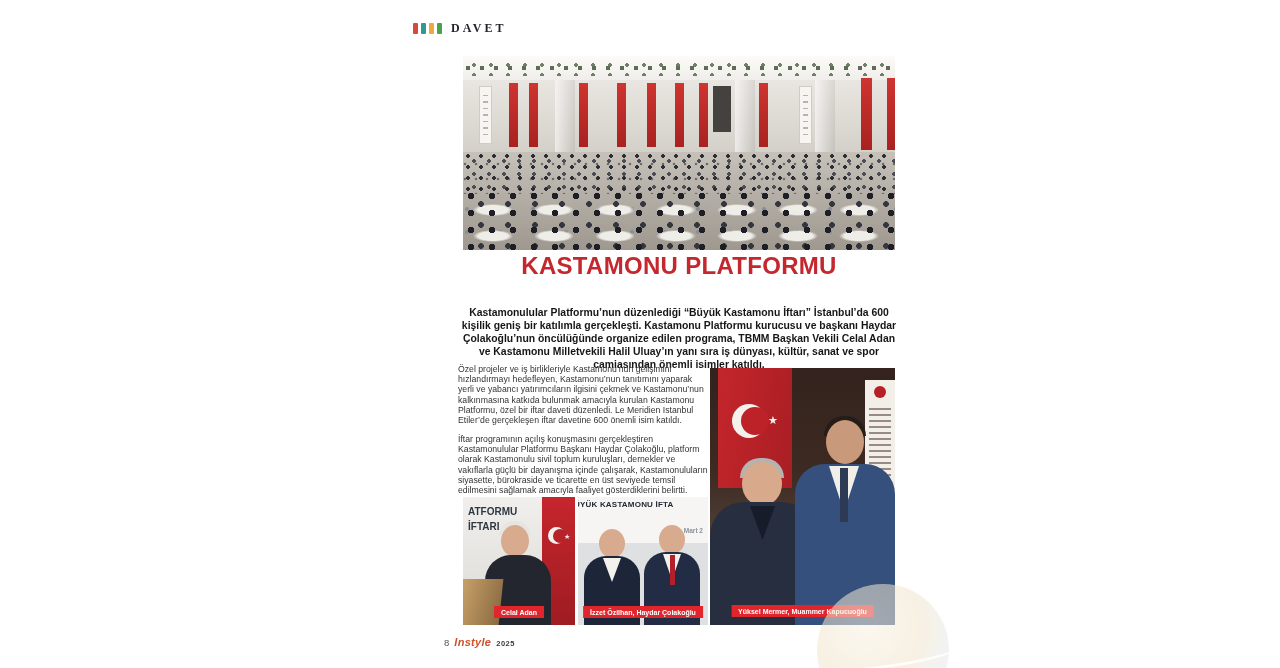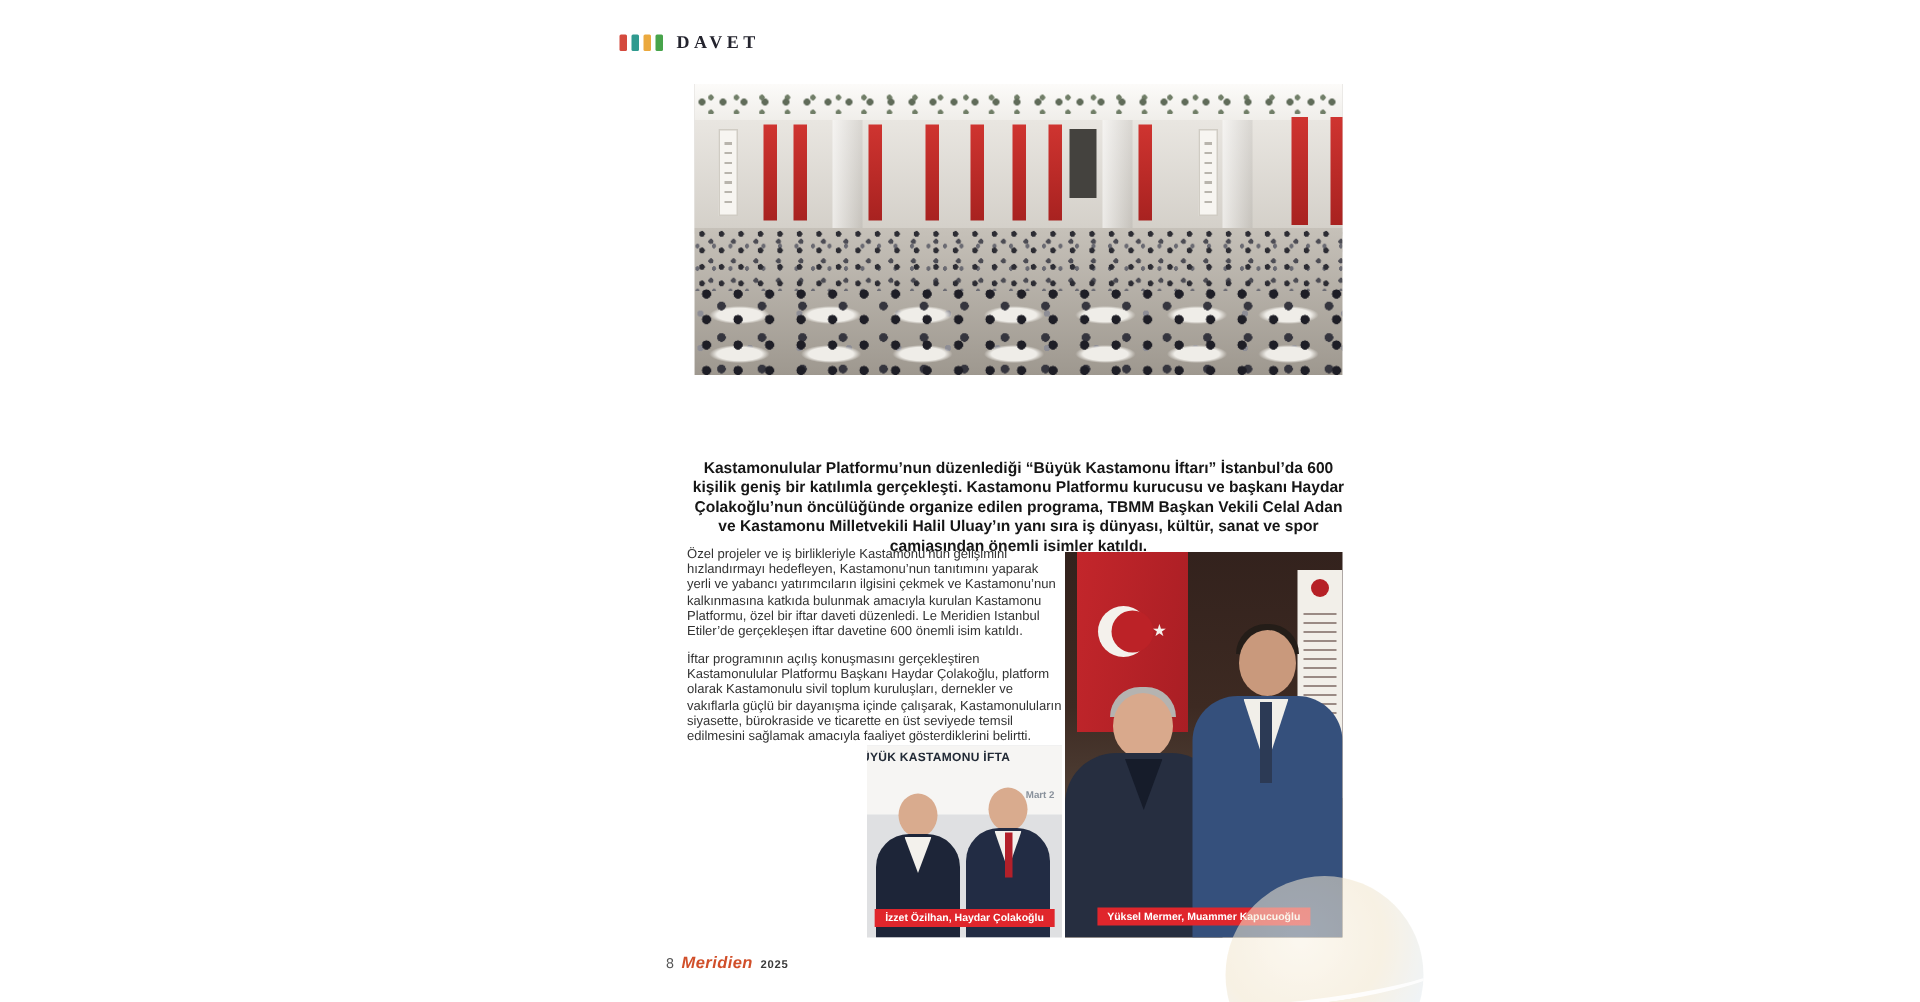--- a/index.html
+++ b/index.html
@@ -155,20 +155,21 @@
     <div class="pm-flag abs" style="left:236px;"></div>
     <div class="pm-flag abs" style="left:296px;"></div>
     <div class="pm-flag tall abs" style="left:398px;"></div>
     <div class="pm-flag tall abs" style="left:424px;"></div>
     <div class="pm-crowd"></div>
     <div class="pm-crowd-far"></div>
     <div class="pm-crowd-near"></div>
   </div>
 
   <div class="headline">
+    <div class="l1">KASTAMONU PLATFORMU</div>
   </div>
 
   <div class="intro">Kastamonulular Platformu’nun düzenlediği “Büyük Kastamonu İftarı” İstanbul’da 600 kişilik geniş bir katılımla gerçekleşti. Kastamonu Platformu kurucusu ve başkanı Haydar Çolakoğlu’nun öncülüğünde organize edilen programa, TBMM Başkan Vekili Celal Adan ve Kastamonu Milletvekili Halil Uluay’ın yanı sıra iş dünyası, kültür, sanat ve spor camiasından önemli isimler katıldı.</div>
 
   <div class="col-text">
     <p>Özel projeler ve iş birlikleriyle Kastamonu’nun gelişimini hızlandırmayı hedefleyen, Kastamonu’nun tanıtımını yaparak yerli ve yabancı yatırımcıların ilgisini çekmek ve Kastamonu’nun kalkınmasına katkıda bulunmak amacıyla kurulan Kastamonu Platformu, özel bir iftar daveti düzenledi. Le Meridien Istanbul Etiler’de gerçekleşen iftar davetine 600 önemli isim katıldı.</p>
     <p>İftar programının açılış konuşmasını gerçekleştiren Kastamonulular Platformu Başkanı Haydar Çolakoğlu, platform olarak Kastamonulu sivil toplum kuruluşları, dernekler ve vakıflarla güçlü bir dayanışma içinde çalışarak, Kastamonuluların siyasette, bürokraside ve ticarette en üst seviyede temsil edilmesini sağlamak amacıyla faaliyet gösterdiklerini belirtti.</p>
   </div>
 
   <div class="photo-feature">
@@ -187,20 +188,36 @@
     <div class="pf-man" style="right:0; bottom:0; width:100px; height:205px;">
       <div class="pf-hair" style="left:29px; top:-4px; width:42px; height:20px; background:#241d18;"></div>
       <div class="pf-head" style="left:31px; top:0; width:38px; height:44px; background:#c9997c;"></div>
       <div class="pf-torso" style="left:0; top:44px; width:100px; height:161px; background:#35507c; border-radius:30px 30px 0 0;"></div>
       <div class="pf-shirt" style="left:34px; top:46px; width:30px; height:46px; background:#f1efe9;"></div>
       <div class="pf-tie" style="left:45px; top:48px; width:8px; height:54px; background:#2c3a55;"></div>
     </div>
     <div class="badge" style="bottom:8px;">Yüksel Mermer, Muammer Kapucuoğlu</div>
   </div>
 
+  <div class="photo-podium">
+    <div class="pp-text">
+      <div>ATFORMU</div>
+      <div>İFTARI</div>
+    </div>
+    <div class="pp-flag">
+      <div class="pp-cres-o"></div>
+      <div class="pp-cres-i"></div>
+      <div class="pp-star">★</div>
+    </div>
+    <div class="pp-hair"></div>
+    <div class="pp-head"></div>
+    <div class="pp-torso"></div>
+    <div class="pp-podium"></div>
+    <div class="badge">Celal Adan</div>
+  </div>
 
   <div class="photo-duo">
     <div class="pd-top"></div>
     <div class="pd-text">ÜYÜK KASTAMONU İFTA</div>
     <div class="pd-note">Mart 2</div>
     <div class="pd-man" style="left:6px; bottom:0; width:56px; height:96px;">
       <div class="pd-head" style="left:15px; top:0; width:26px; height:29px;"></div>
       <div class="pd-torso" style="left:0; top:27px; width:56px; height:69px; background:#1d2538;"></div>
       <div class="pd-shirt" style="left:19px; top:29px; width:18px; height:24px;"></div>
     </div>
@@ -208,21 +225,21 @@
       <div class="pd-head" style="left:15px; top:0; width:26px; height:29px;"></div>
       <div class="pd-torso" style="left:0; top:27px; width:56px; height:73px; background:#222c44;"></div>
       <div class="pd-shirt" style="left:19px; top:29px; width:18px; height:26px;"></div>
       <div class="pd-tie" style="left:26px; top:30px; width:5px; height:30px; background:#b3202a;"></div>
     </div>
     <div class="badge">İzzet Özilhan, Haydar Çolakoğlu</div>
   </div>
 
   <div class="footer">
     <span class="f-num">8</span>
-    <span class="f-logo">Meridien</span>
+    <span class="f-logo">Instyle</span>
     <span class="f-year">2025</span>
   </div>
 
   <div class="watermark">
     <div class="wm-swoosh ws1"></div>
     <div class="wm-swoosh ws2"></div>
     <div class="wm-swoosh ws3"></div>
   </div>
 
 </div>

